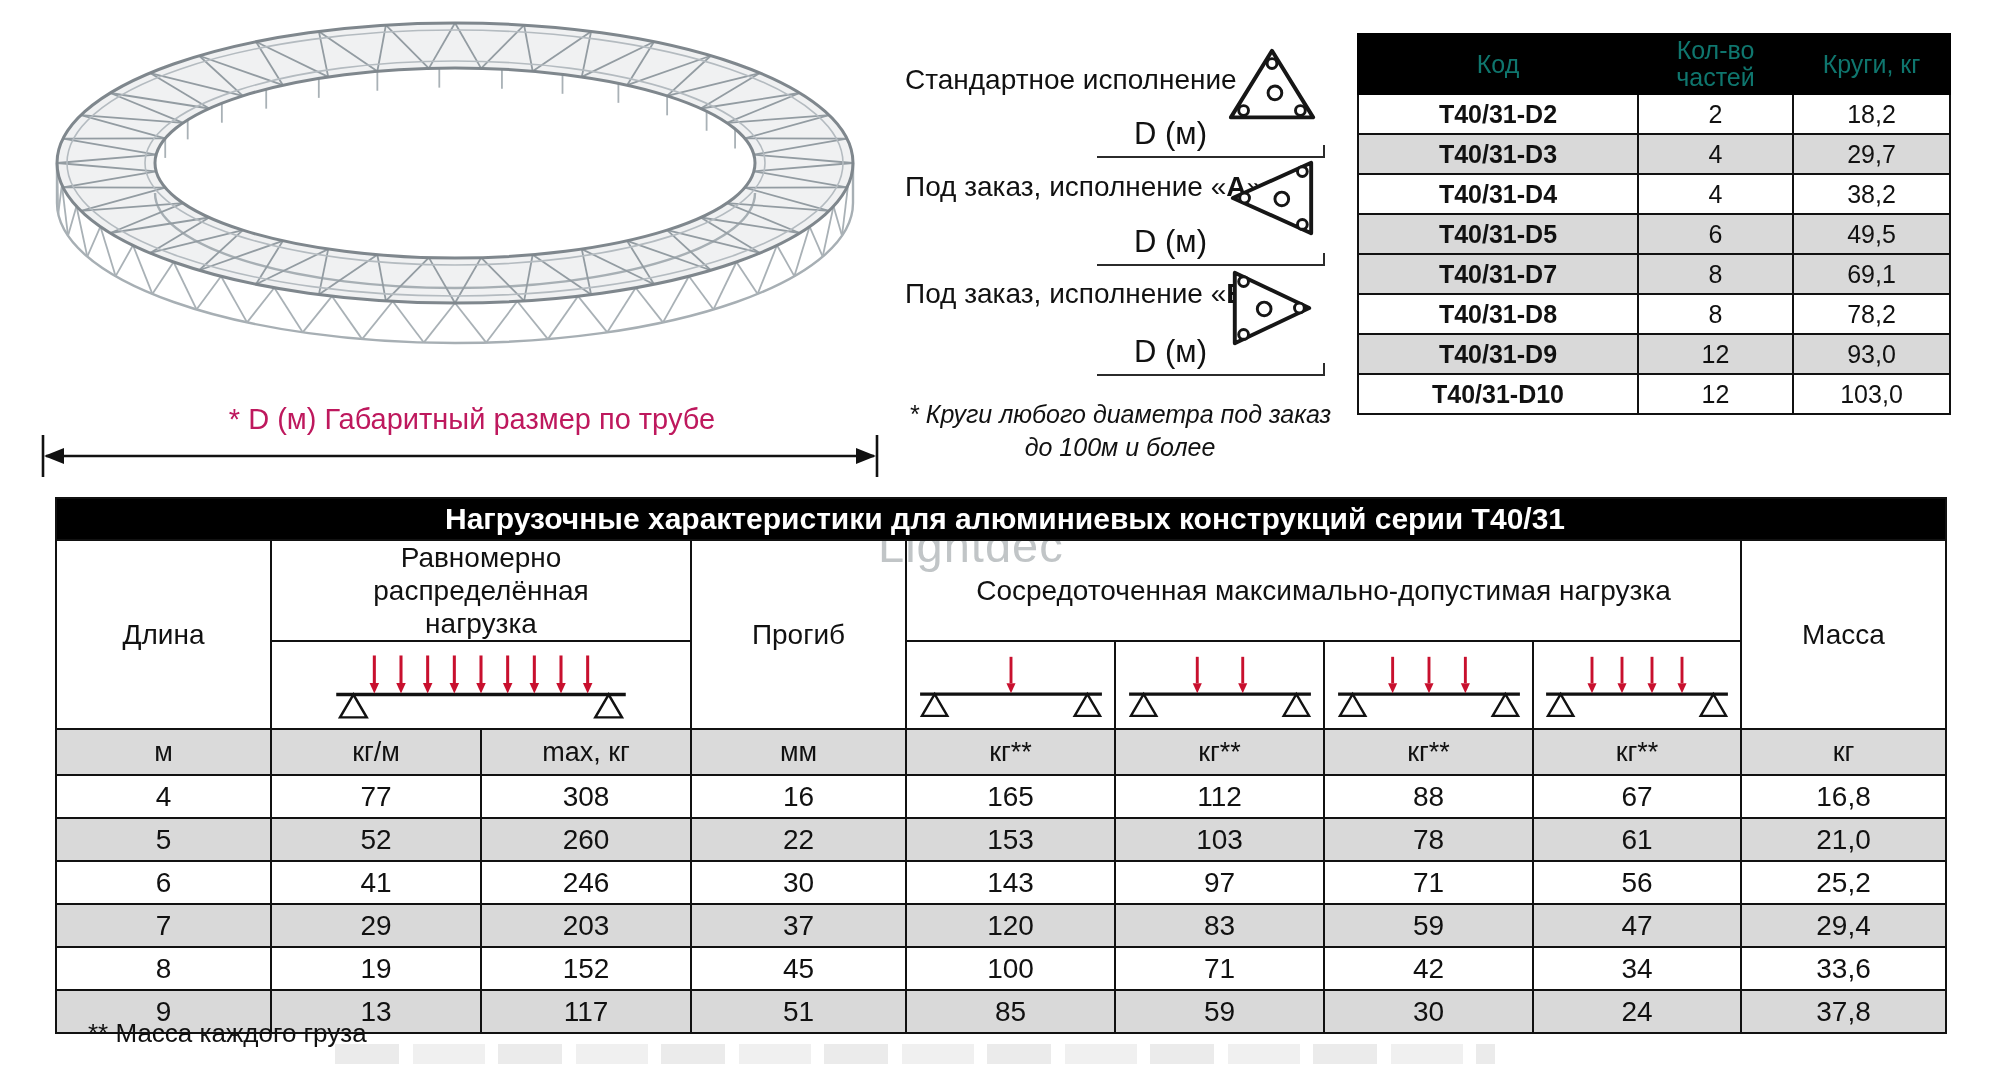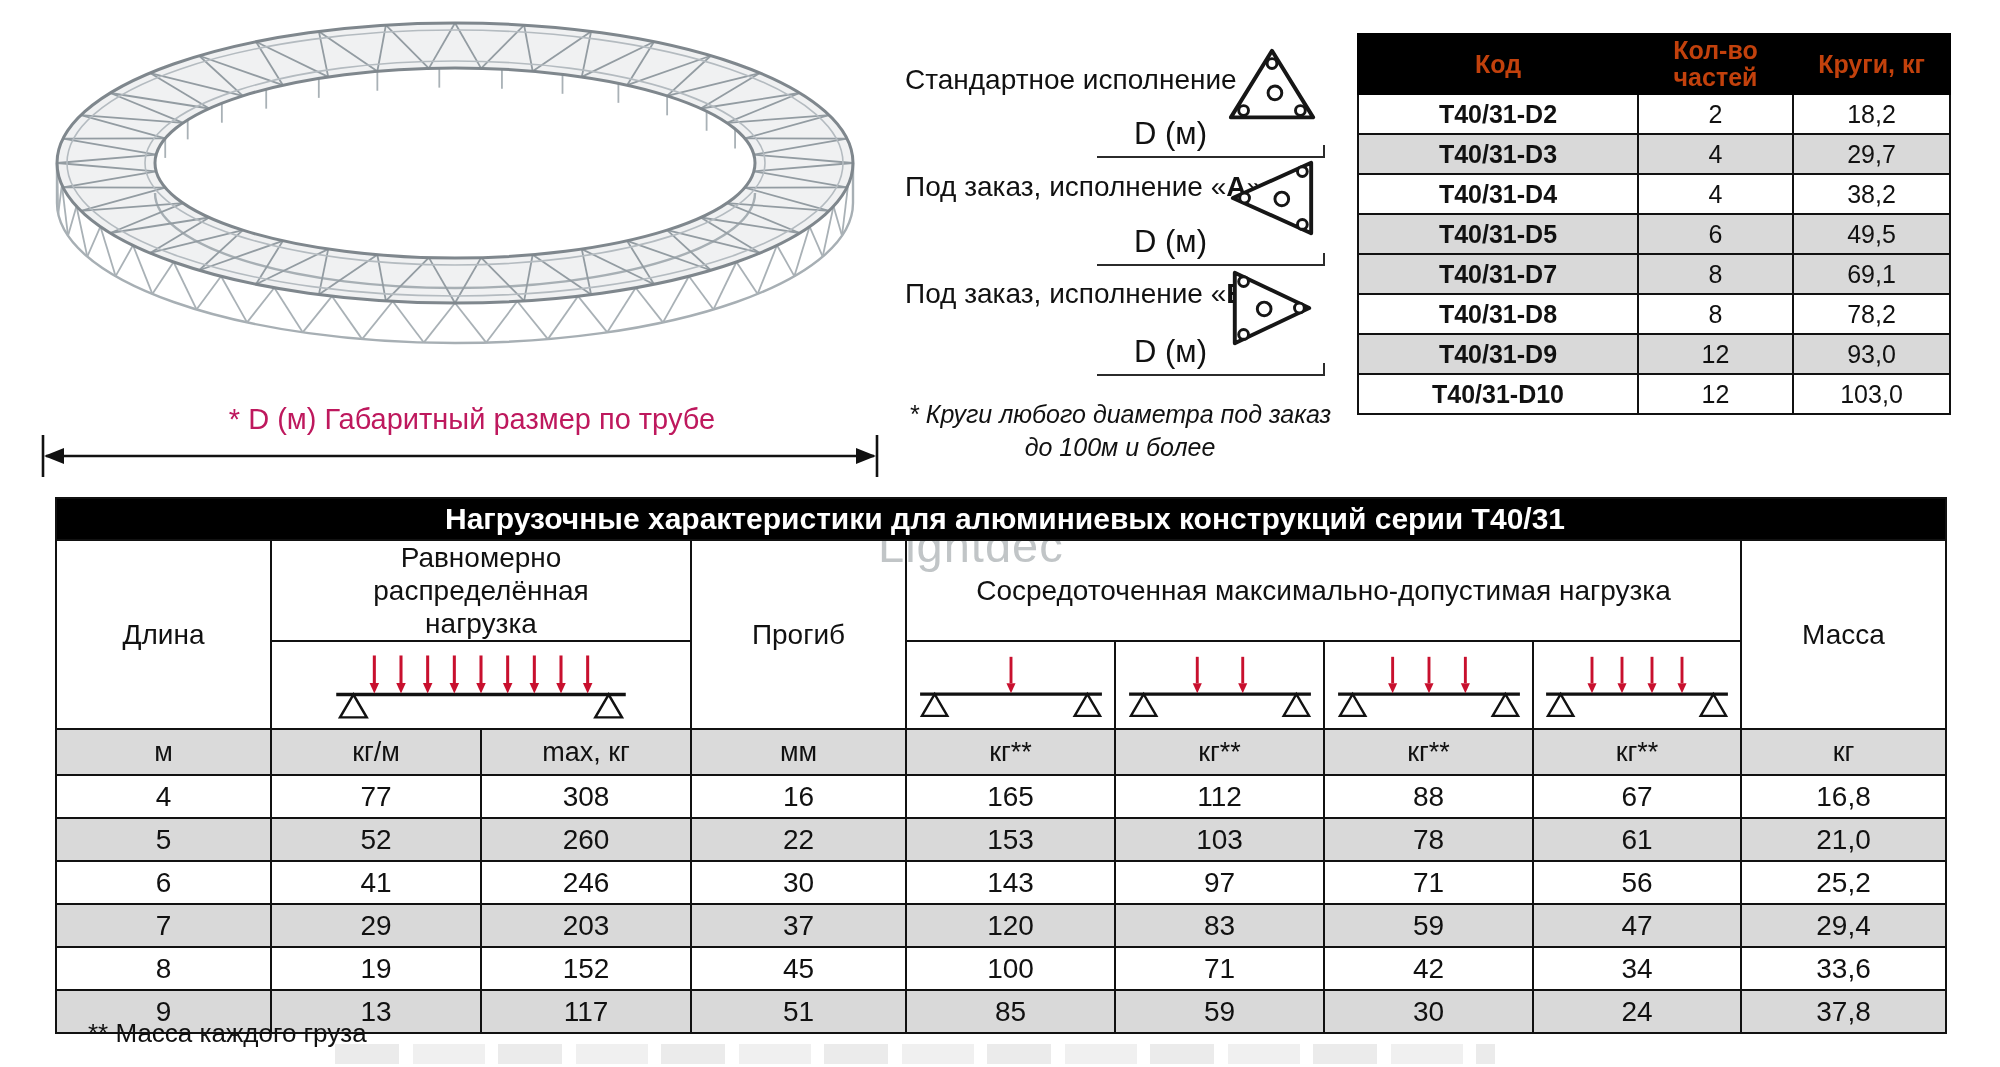--- a/index.html
+++ b/index.html
@@ -33,21 +33,21 @@
   
   .parts-table{
     position:absolute;left:1357px;top:33px;width:592px;
     border-collapse:collapse;table-layout:fixed;
   }
   .parts-table td,.parts-table th{
     border:2px solid #111;text-align:center;vertical-align:middle;
     font-size:25px;padding:0 4px;height:38px;
   }
   .parts-table thead th{
-    background:#000;color:#c2410c;font-weight:bold;height:58px;
+    background:#000;color:#0f766e;font-weight:normal;height:58px;
     line-height:27px;border-color:#000;
   }
   .parts-table .b{font-weight:bold;}
   .parts-table tr.alt td{background:#d9d9d9;}
   
   .watermark{
     position:absolute;left:878px;top:518px;z-index:0;
     font-size:47px;color:#8f979b;opacity:.55;letter-spacing:1px;
   }
   .load-table{

